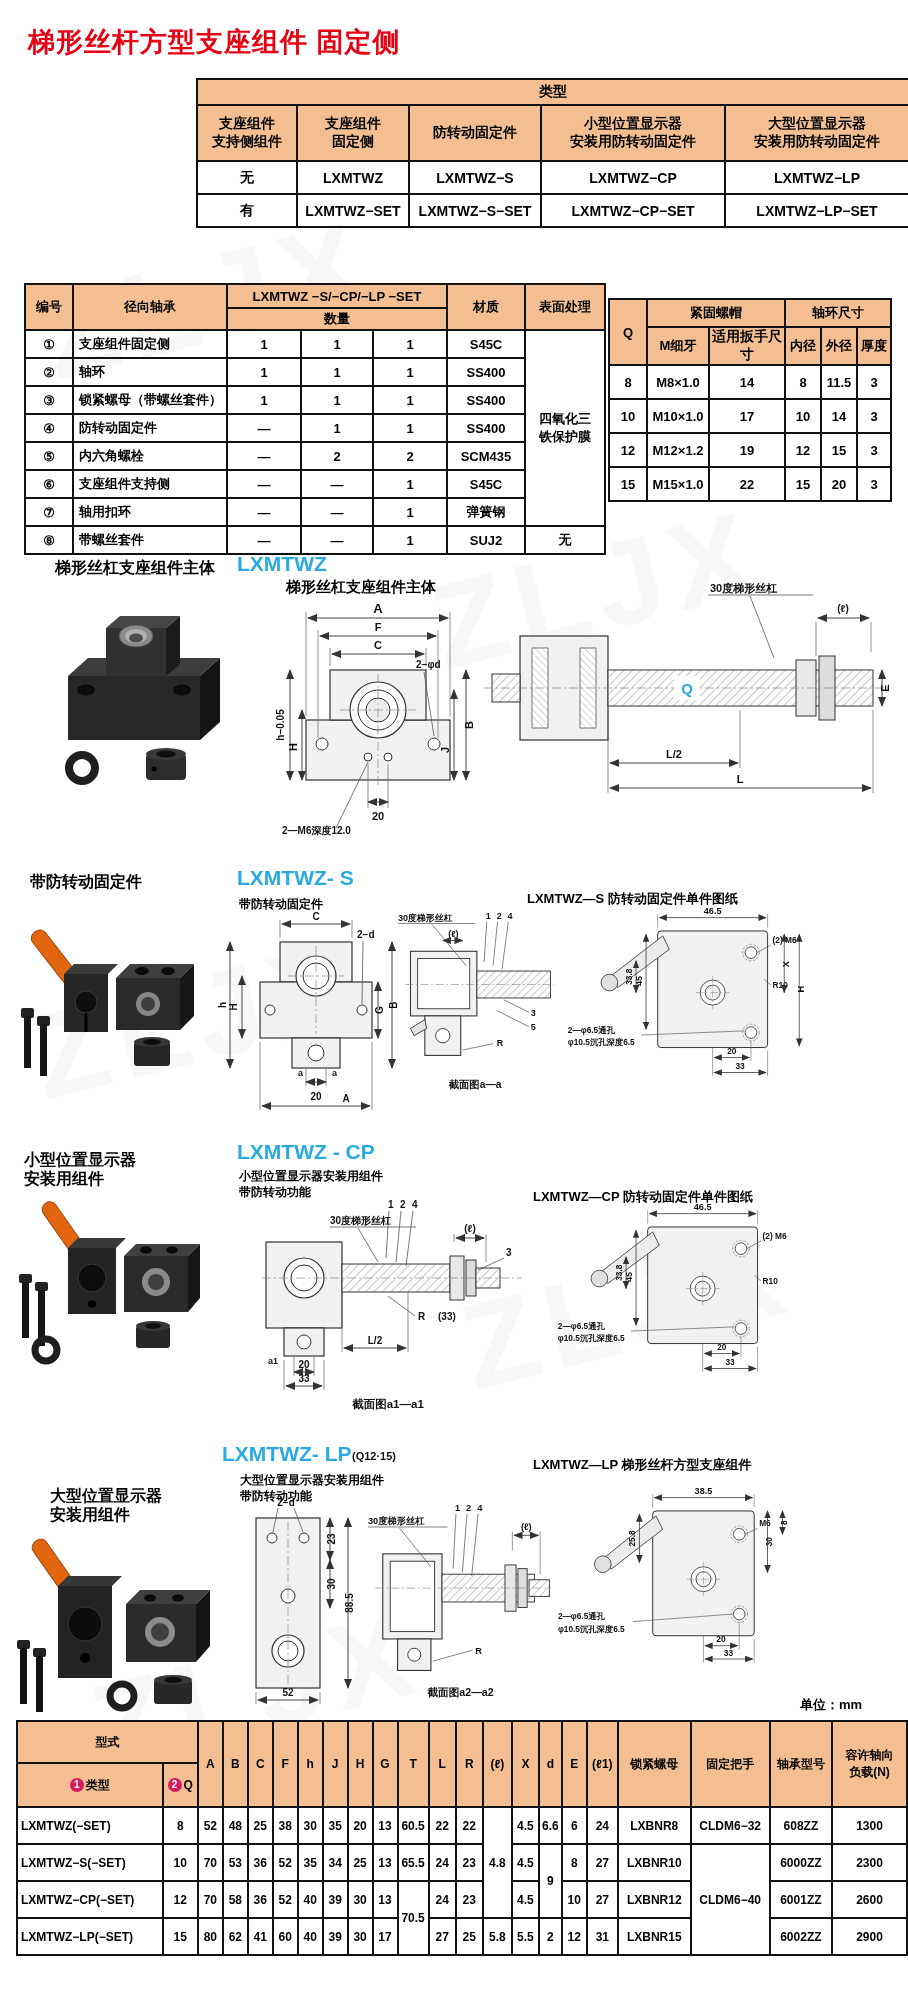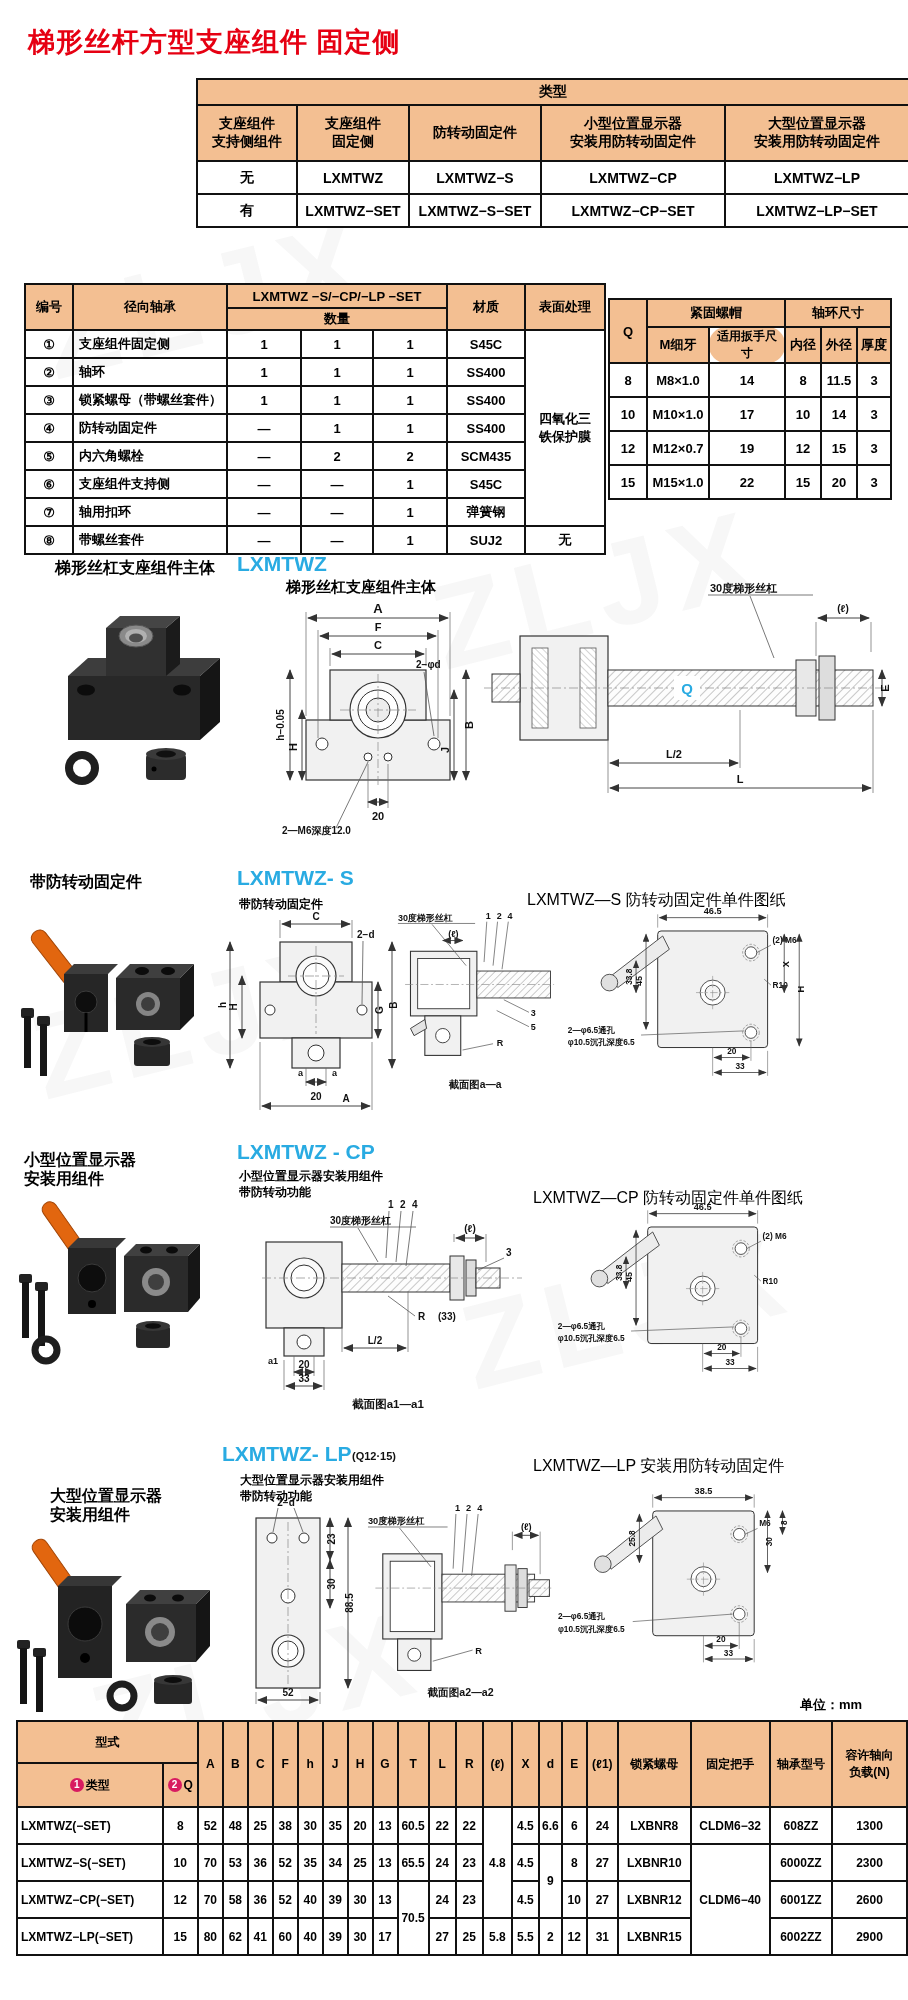--- a/index.html
+++ b/index.html
@@ -12,30 +12,30 @@
               font-weight:bold;overflow:hidden;}
   .t .hd{background:#F3BF92;}
   .type-t{font-size:14px;}
   .type-t tr.r1{height:26px;} .type-t tr.r2{height:56px;margin-left:24px;} .type-t tr.rd{height:33px;}
   .type-t td{background:#fff;}
   .parts-t{font-size:13px;}
   .parts-t tr.r1{height:24px;} .parts-t tr.r2{height:22px;} .parts-t tr.rd{height:28px;}
   .parts-t td.nm{text-align:left;padding-left:5px;}
   .q-t{font-size:13px;}
   .q-t tr.r1{height:28px;} .q-t tr.r2{height:32px;} .q-t tr.rd{height:34px;}
-  .q-t th.sm{font-size:12px;border-radius:17px;}
+  .q-t th.sm{font-size:14px;}
   .bt{font-size:12px;}
   .bt tr.h1{height:42px;} .bt tr.h2{height:44px;} .bt tr.rd{height:37px;}
   .bt td.model{text-align:left;padding-left:3px;font-size:12px;}
   .blue{color:#29ABE2;font-weight:bold;font-size:21px;}
   .note{font-size:11px;font-weight:bold;color:#111;}
   .sec-left{font-weight:bold;font-size:16px;line-height:19px;}
   .cap{font-size:15px;font-weight:bold;}
   .cap-sm{font-size:12px;font-weight:bold;line-height:16px;}
-  .rcap{font-size:16px;font-weight:normal;}
+  .rcap{font-size:13px;font-weight:bold;}
   .unit{font-size:13px;font-weight:bold;}
   .badge{display:inline-block;width:14px;height:14px;line-height:14px;border-radius:50%;
          background:#D81B60;color:#fff;font-size:10px;text-align:center;margin-right:2px;
          font-weight:bold;vertical-align:1px;}
   .wm{position:absolute;font-size:120px;font-weight:bold;color:rgba(40,40,40,0.04);
       transform:rotate(-14deg);letter-spacing:10px;pointer-events:none;z-index:0;}
   svg{overflow:visible;}
   svg text{font-family:"Liberation Sans",sans-serif;font-size:11px;font-weight:600;fill:#111;}
   .dim{stroke:#444;stroke-width:1;}
   .ext{stroke:#666;stroke-width:0.7;}
@@ -253,21 +253,21 @@
   <tr class="rd">
     <td>10</td>
     <td>M10×1.0</td>
     <td>17</td>
     <td>10</td>
     <td>14</td>
     <td>3</td>
   </tr>
   <tr class="rd">
     <td>12</td>
-    <td>M12×0.7</td>
+    <td>M12×1.2</td>
     <td>19</td>
     <td>12</td>
     <td>15</td>
     <td>3</td>
   </tr>
   <tr class="rd">
     <td>15</td>
     <td>M15×1.0</td>
     <td>22</td>
     <td>15</td>
@@ -678,21 +678,21 @@
 <div class="abs blue" style="left:222px;top:1442px">LXMTWZ- LP</div>
 <div class="abs note" style="left:352px;top:1450px">(Q12·15)</div>
 <div class="abs cap-sm" style="left:240px;top:1472px">
     <div>大型位置显示器安装用组件</div>
     <div>带防转动功能</div>
   </div>
 <div class="abs sec-left" style="left:50px;top:1486px">
     <div>大型位置显示器</div>
     <div>安装用组件</div>
   </div>
-<div class="abs rcap" style="left:533px;top:1456px">LXMTWZ—LP 安装用防转动固定件</div>
+<div class="abs rcap" style="left:533px;top:1456px">LXMTWZ—LP 梯形丝杆方型支座组件</div>
 
 <svg class="abs" style="left:14px;top:1528px" width="200" height="190" viewBox="0 0 200 190">
   <g transform="rotate(-35 38 36)">
     <rect x="30" y="8" width="16" height="62" rx="7" fill="#E2660F" stroke="#a34607"></rect>
   </g>
   <g>
     <rect x="44" y="58" width="54" height="92" fill="#232323"></rect>
     <polygon points="44,58 54,48 108,48 98,58" fill="#373737"></polygon>
     <circle cx="71" cy="96" r="17" fill="#0c0c0c" stroke="#3a3a3a"></circle>
     <circle cx="71" cy="130" r="5" fill="#000"></circle>

